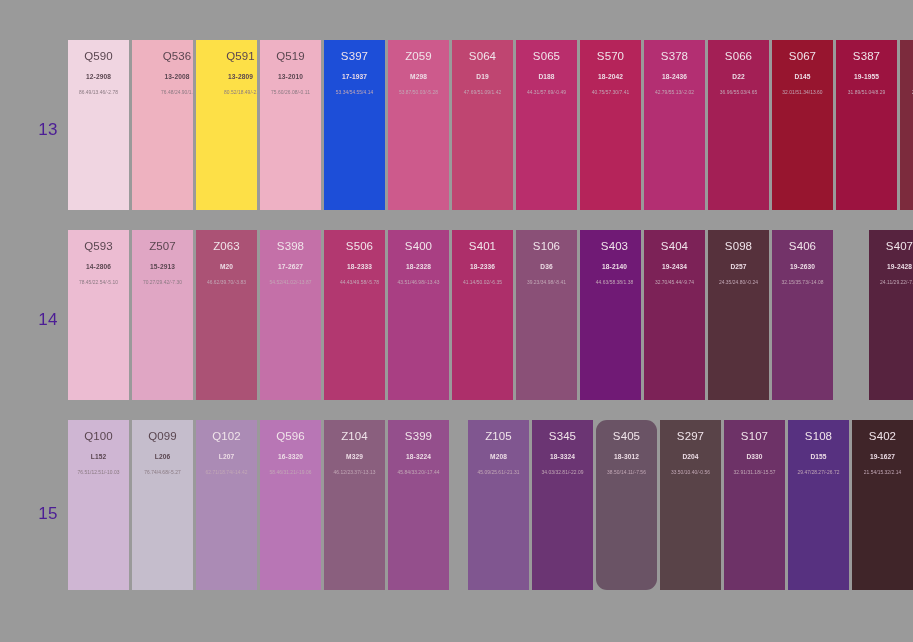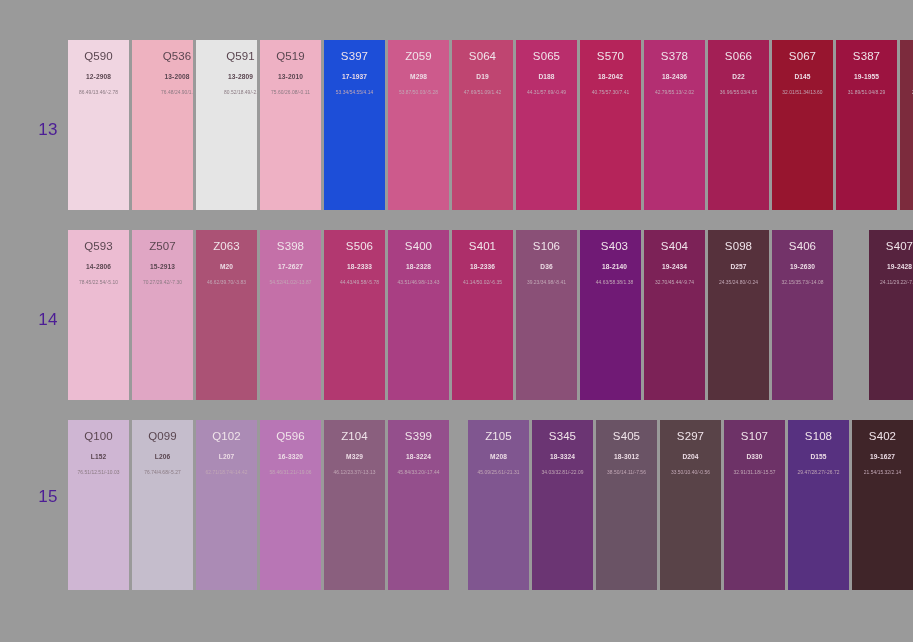--- a/index.html
+++ b/index.html
@@ -107,21 +107,21 @@
         <div class="swatch text-dark" style="background: rgb(240, 213, 225);">
           <span class="swatch-code">Q590</span>
           <span class="swatch-ref">12-2908</span>
           <span class="swatch-lab">86.49/13.46/-2.78</span>
         </div>
         <div class="swatch text-dark" style="background: rgb(238, 178, 192); padding-left: 29px;">
           <span class="swatch-code">Q536</span>
           <span class="swatch-ref">13-2008</span>
           <span class="swatch-lab">76.48/24.90/1.69</span>
         </div>
-        <div class="swatch text-dark" style="background: #e5e5e5; padding-left: 28px;">
+        <div class="swatch text-dark" style="background: #fde047; padding-left: 28px;">
           <span class="swatch-code">Q591</span>
           <span class="swatch-ref">13-2809</span>
           <span class="swatch-lab">80.52/18.49/-2.99</span>
         </div>
         <div class="swatch text-dark" style="background: rgb(238, 177, 196);">
           <span class="swatch-code">Q519</span>
           <span class="swatch-ref">13-2010</span>
           <span class="swatch-lab">75.60/26.08/-0.11</span>
         </div>
         <div class="swatch text-light" style="background: #1d4ed8;">
@@ -245,21 +245,21 @@
           <span class="swatch-lab">24.11/29.22/-7.07</span>
         </div>
         <div class="swatch text-light" style="background: rgb(76, 32, 55);">
           <span class="swatch-code">S595</span>
           <span class="swatch-ref">19-2430</span>
           <span class="swatch-lab">19.88/23.66/-5.60</span>
         </div>
       </div>
     </div>
     <div class="palette-row" style="top: 420px;">
-      <div class="row-label" style="top: 67px;">15</div>
+      <div class="row-label" style="top: 84px;">15</div>
       <div class="swatch-strip">
         <div class="swatch text-dark" style="background: rgb(207, 182, 211);">
           <span class="swatch-code">Q100</span>
           <span class="swatch-ref">L152</span>
           <span class="swatch-lab">76.51/12.51/-10.03</span>
         </div>
         <div class="swatch text-dark" style="background: rgb(197, 189, 204);">
           <span class="swatch-code">Q099</span>
           <span class="swatch-ref">L206</span>
           <span class="swatch-lab">76.74/4.68/-5.27</span>
@@ -287,21 +287,21 @@
         <div class="swatch text-light" style="background: rgb(128, 86, 144); margin-left: 16px;">
           <span class="swatch-code">Z105</span>
           <span class="swatch-ref">M208</span>
           <span class="swatch-lab">45.09/25.61/-21.31</span>
         </div>
         <div class="swatch text-light" style="background: rgb(107, 53, 115);">
           <span class="swatch-code">S345</span>
           <span class="swatch-ref">18-3324</span>
           <span class="swatch-lab">34.03/32.81/-22.09</span>
         </div>
-        <div class="swatch text-light" style="background: rgb(106, 83, 101);">
+        <div class="swatch text-light" style="background: rgb(106, 83, 101); border-radius: 11px;">
           <span class="swatch-code">S405</span>
           <span class="swatch-ref">18-3012</span>
           <span class="swatch-lab">38.50/14.11/-7.56</span>
         </div>
         <div class="swatch text-light" style="background: rgb(89, 67, 72);">
           <span class="swatch-code">S297</span>
           <span class="swatch-ref">D204</span>
           <span class="swatch-lab">33.50/10.40/-0.56</span>
         </div>
         <div class="swatch text-light" style="background: rgb(109, 50, 103);">

